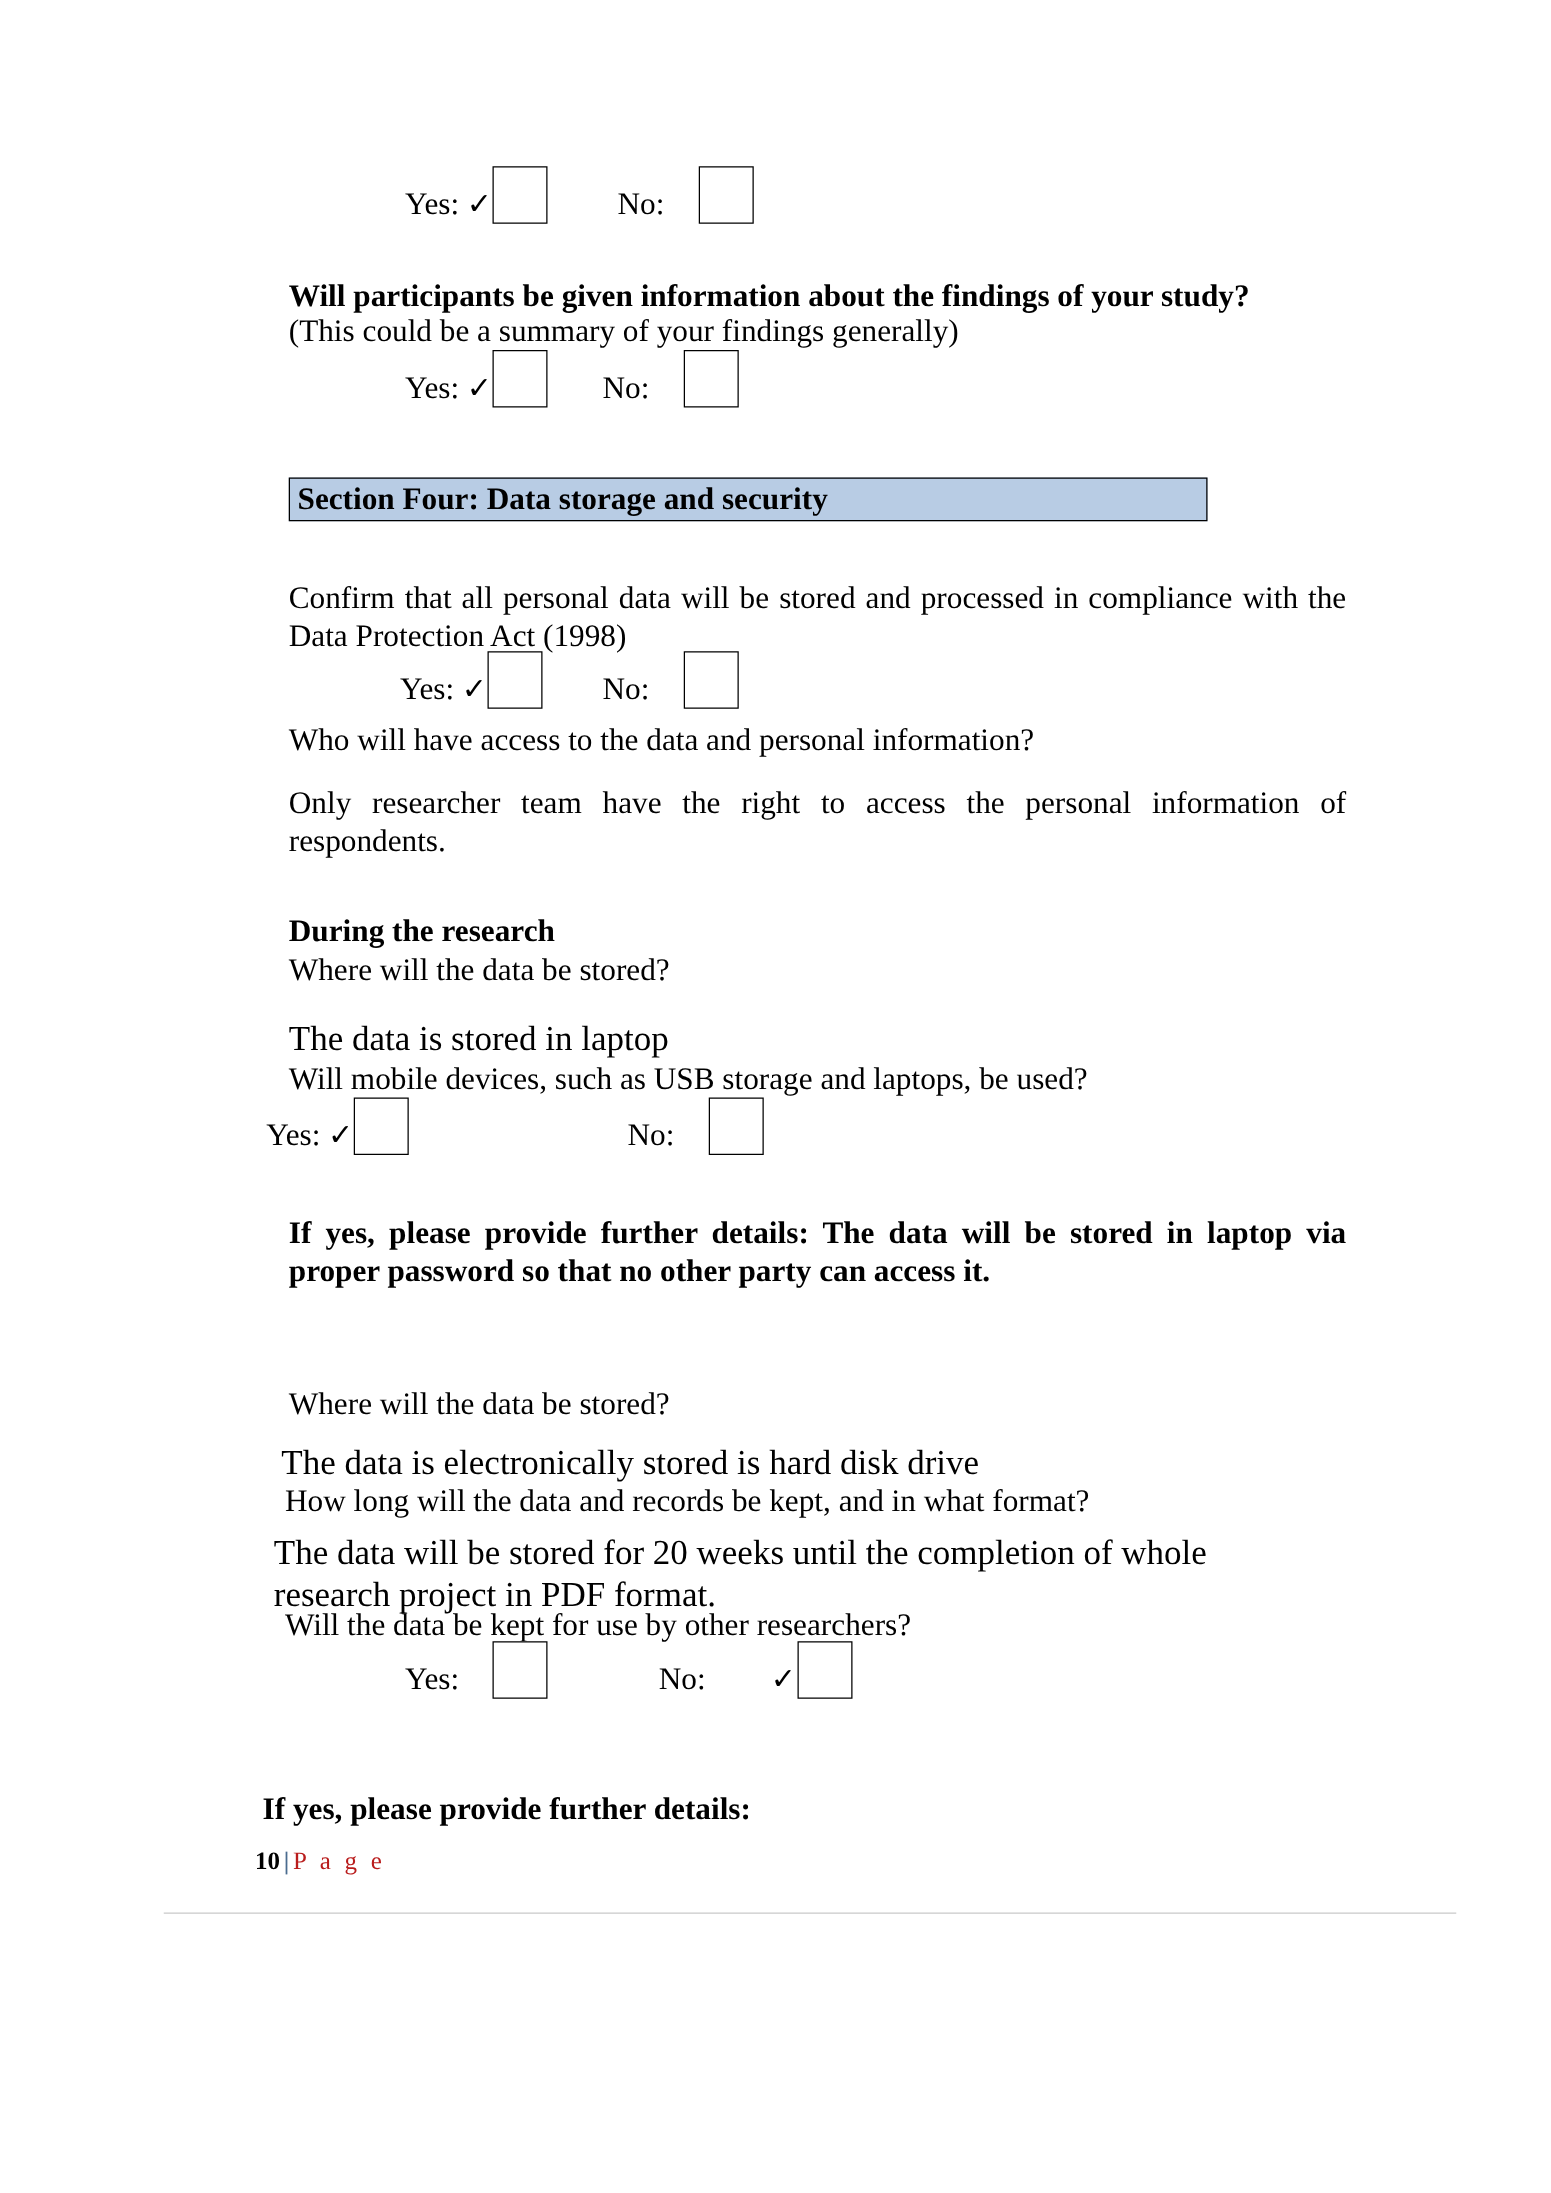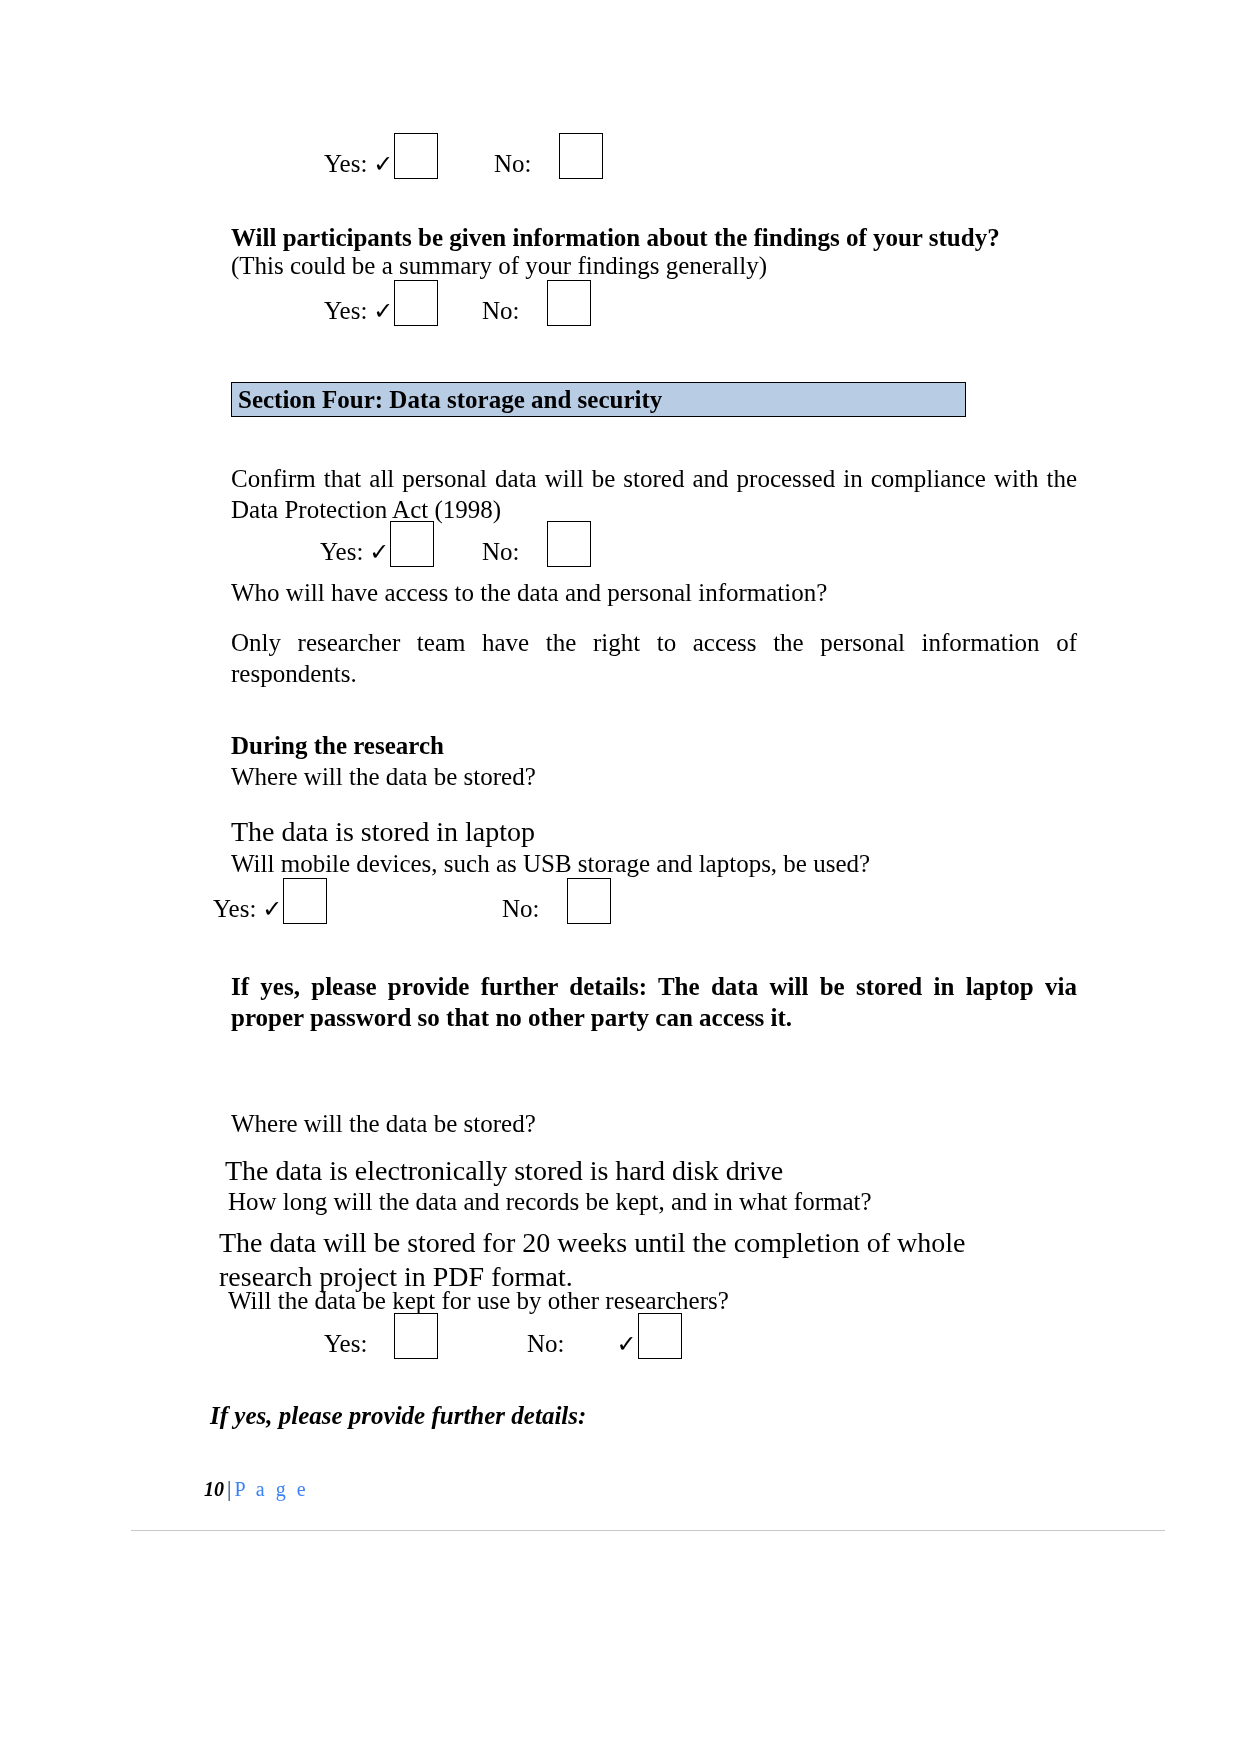--- a/index.html
+++ b/index.html
@@ -103,23 +103,23 @@
     background: #c9c9c9;
   }
   .footer {
     position: absolute;
     left: 128px;
     top: 1477px;
     font-size: 20px;
     line-height: 24px;
     white-space: nowrap;
   }
-  .footer .pagenum { font-weight: bold; font-style: italic; }
+  .footer .pagenum { font-weight: bold; }
   .footer .sep { color: #4a6c8f; font-weight: bold; padding: 0 3px; }
-  .footer .pword { color: #3b82f6; letter-spacing: 3px; }
+  .footer .pword { color: #b91c1c; letter-spacing: 3px; }
 </style>
 </head>
 <body>
 
 <div class="page">
   <div class="content">
 
     <div class="yesno" style="left:155px; top:128px;">
       <div class="opt" style="left:93px;">
         <span class="opt-label">Yes:</span>
@@ -203,21 +203,21 @@
         <span class="tick empty">✓</span>
         <span class="box"></span>
       </div>
       <div class="opt" style="left:296px;">
         <span class="opt-label">No:</span>
         <span class="tick gap">✓</span>
         <span class="box"></span>
       </div>
     </div>
 
-    <div class="blk bold" style="left:134px; top:1400px; width:860px;font-style:italic;">If yes, please provide further details:</div>
+    <div class="blk bold" style="left:134px; top:1432px; width:860px;">If yes, please provide further details:</div>
 
     <div class="footer">
       <span class="pagenum">10</span><span class="sep">|</span><span class="pword">P a g e</span>
     </div>
     <div class="footer-rule"></div>
 
   </div>
 </div>
 
 </body></html>

